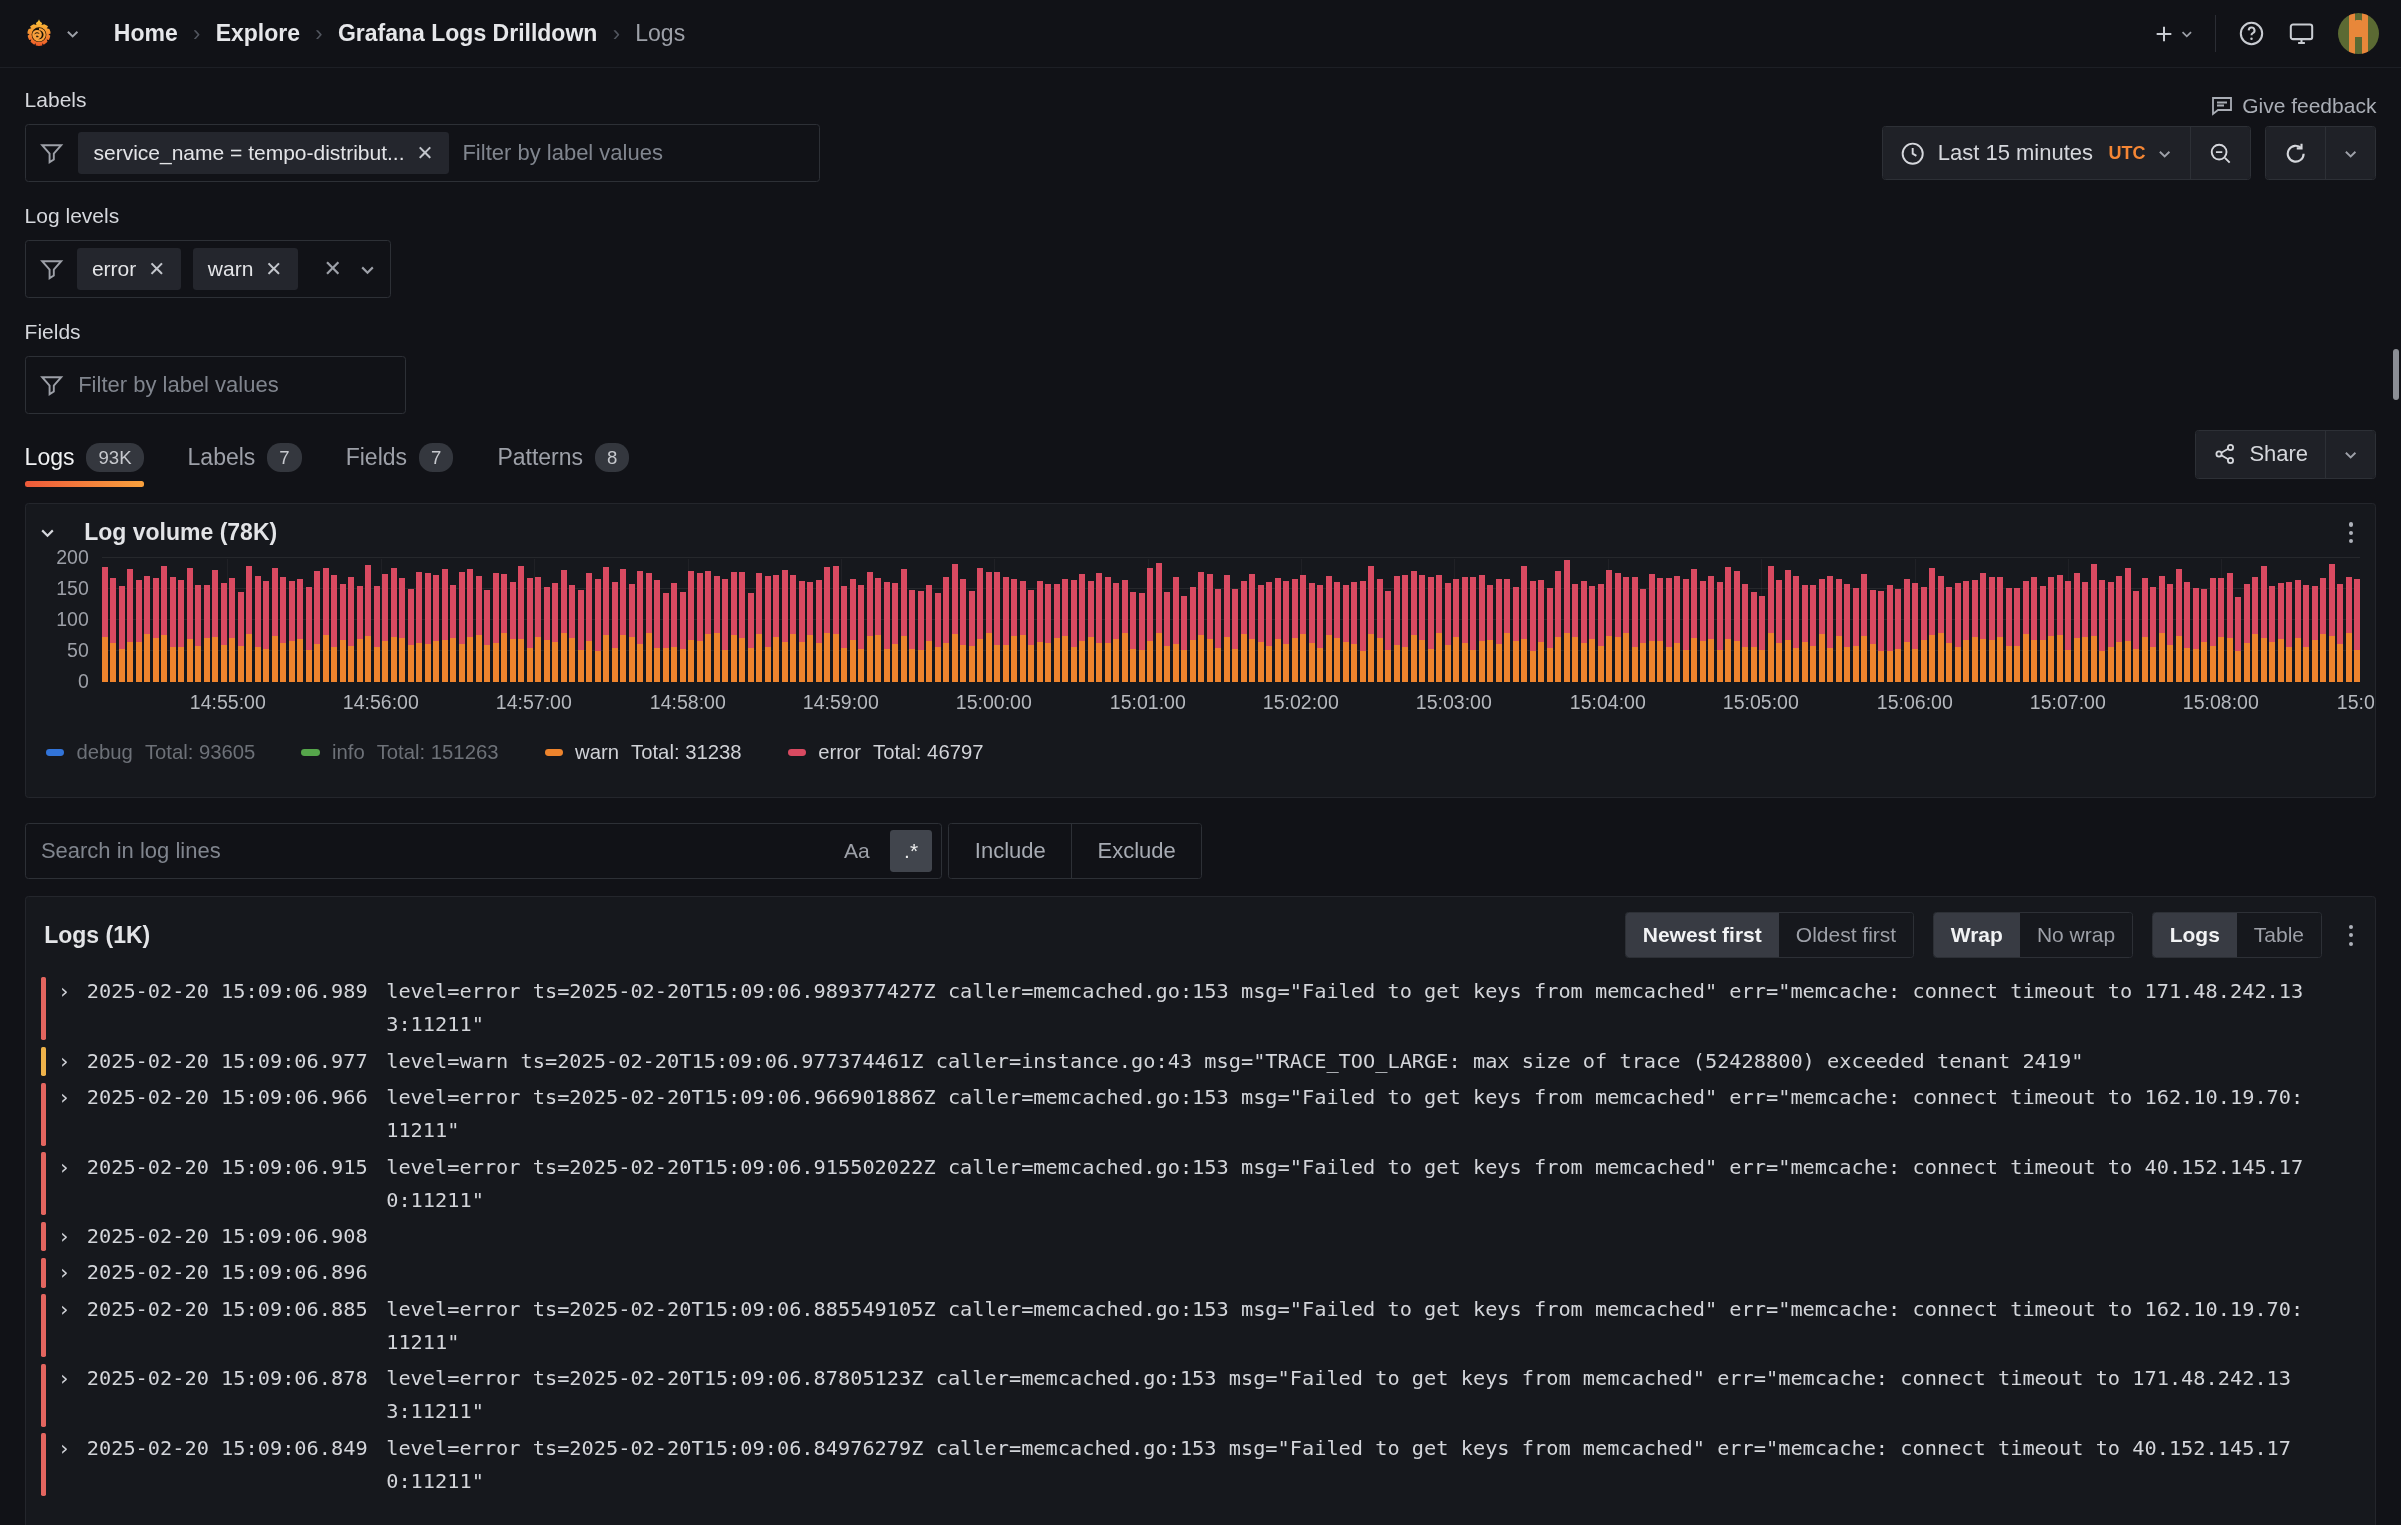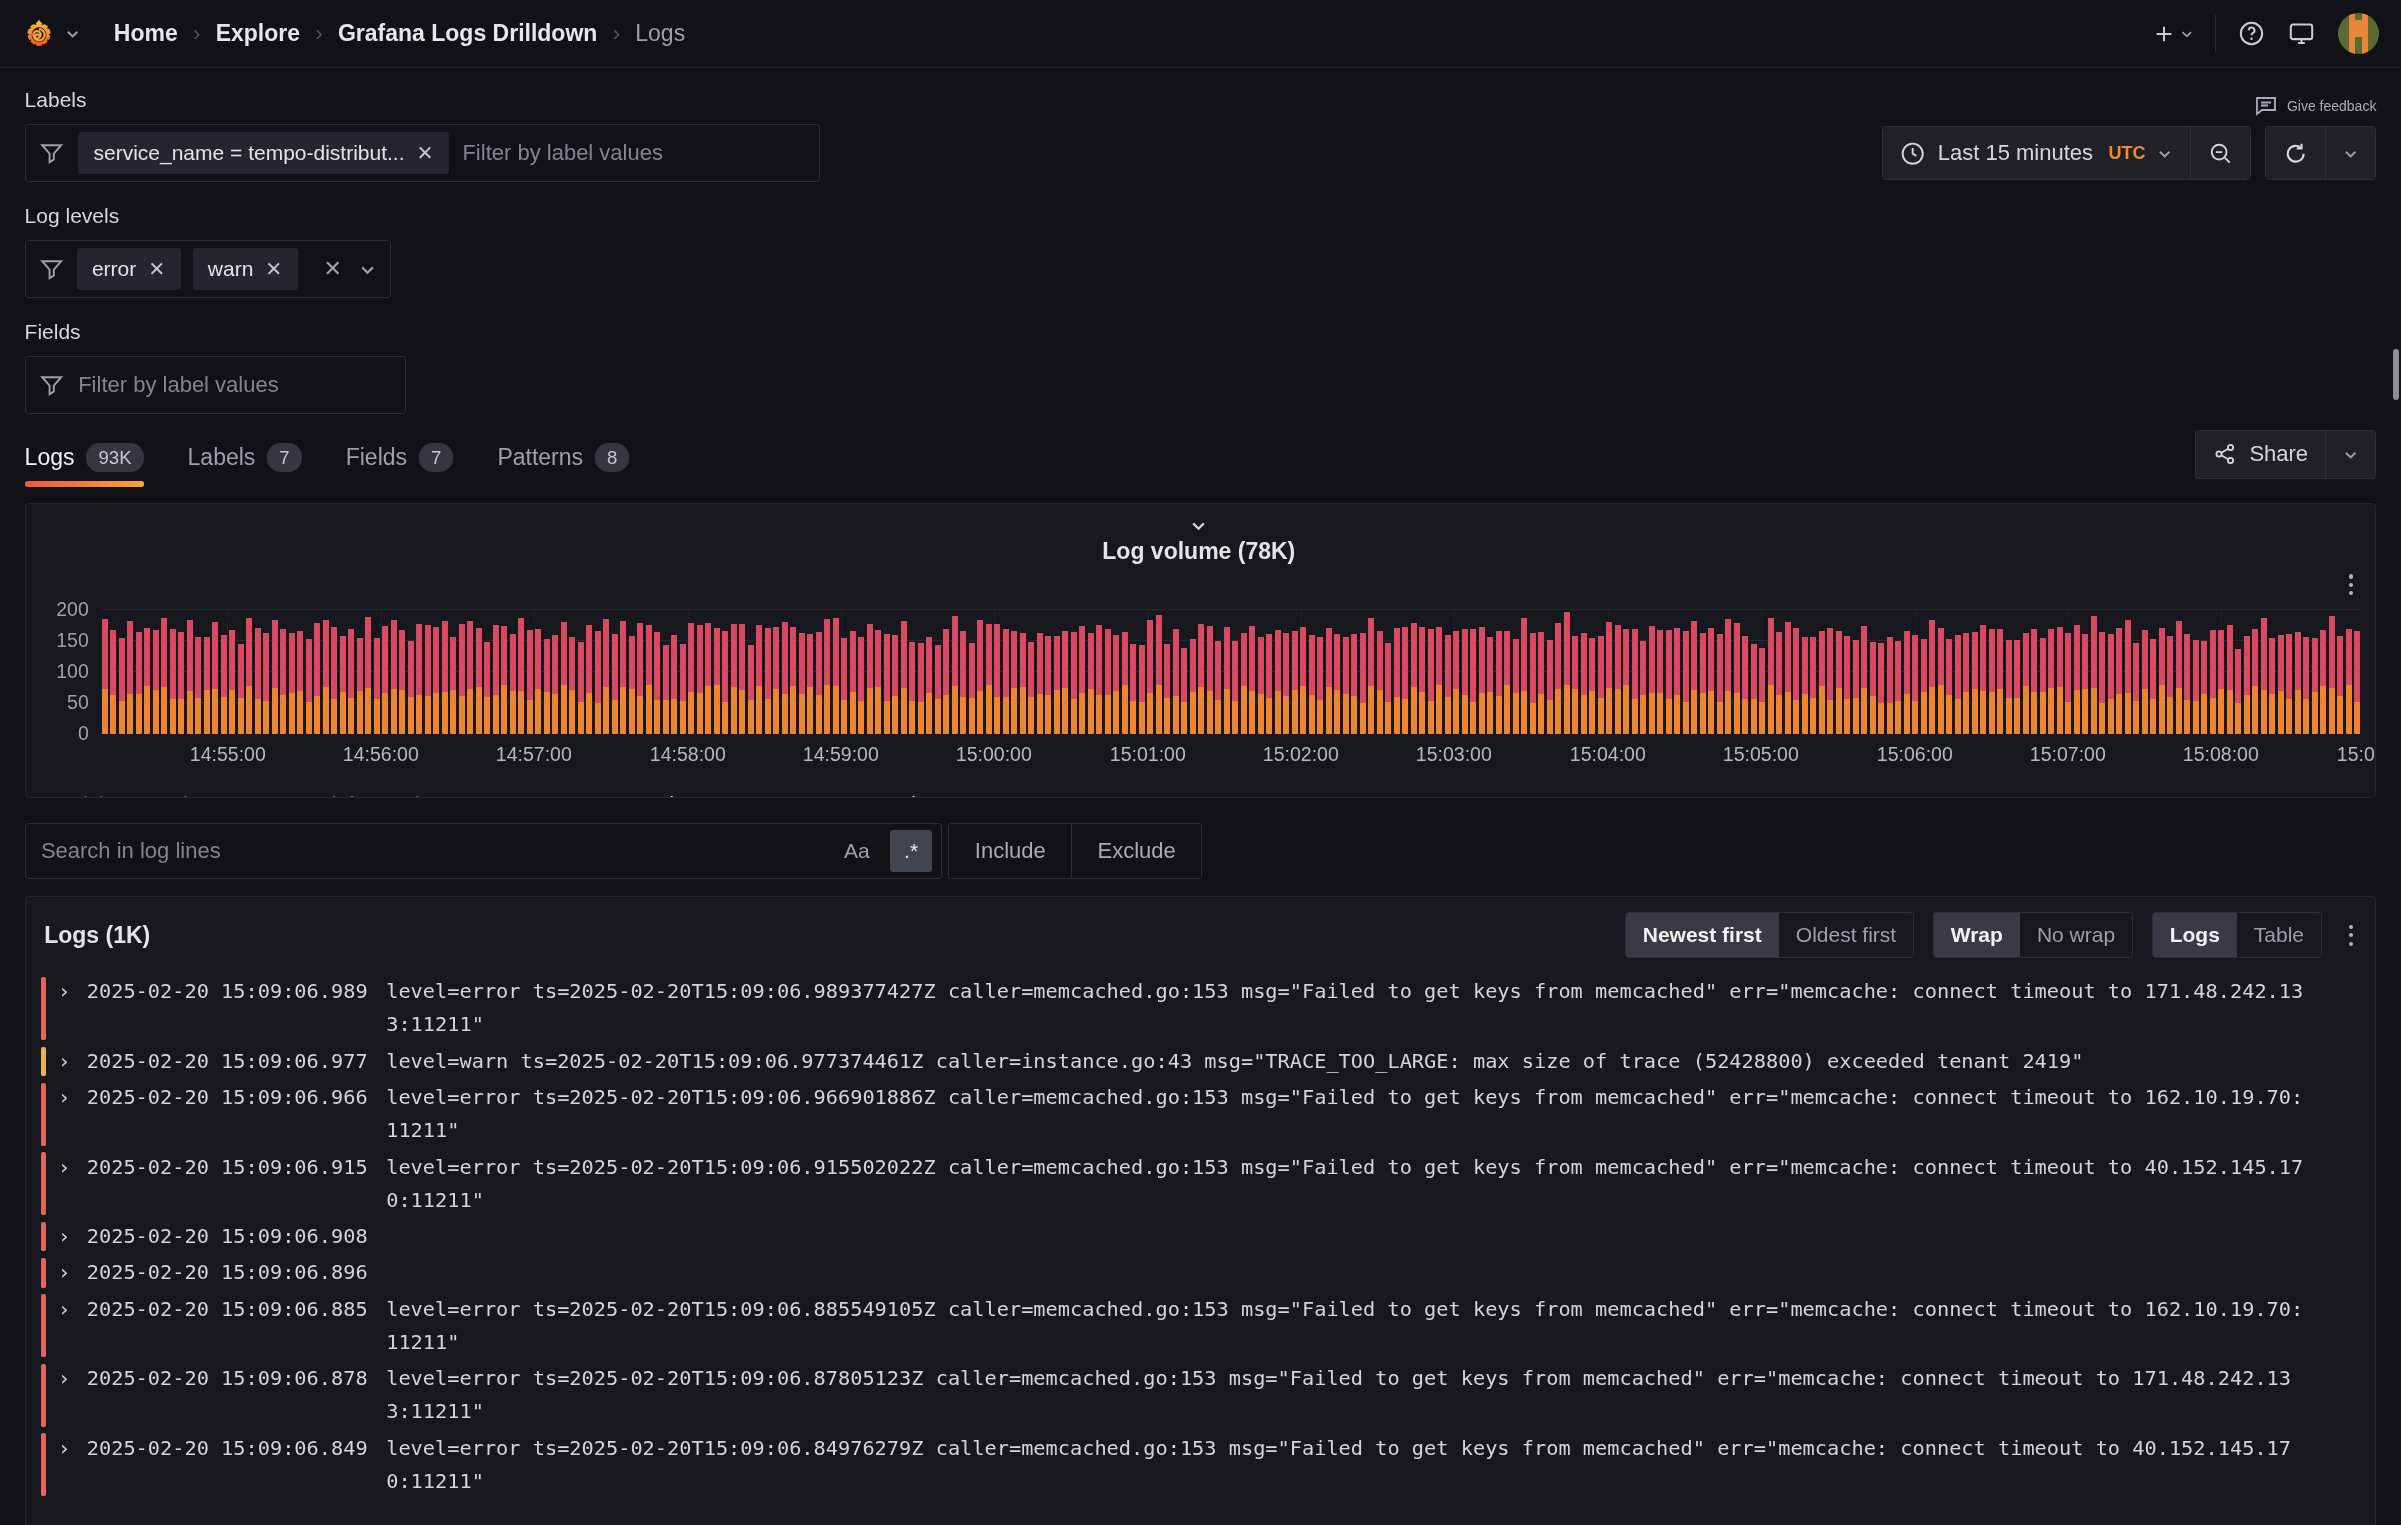--- a/index.html
+++ b/index.html
@@ -39,21 +39,21 @@
     background:
       radial-gradient(circle at 50% 38%, #e8873a 0 26%, transparent 27%),
       linear-gradient(90deg, #5b6a33 0 28%, #e8873a 28% 42%, #5b6a33 42% 58%, #e8873a 58% 72%, #5b6a33 72% 100%);
     background-color:#5b6a33;
   }
 
   
   .content { padding:20.3px 24.6px 0 24.6px; }
   .sec-head { display:flex; align-items:center; justify-content:space-between; }
   .sec-title { font-size:21px; font-weight:500; color:#d5d7dc; margin-bottom:12px; }
-  .feedback { display:flex; align-items:center; gap:8.5px; color:#a9adb5; font-size:14px; cursor:pointer; }
+  .feedback { display:flex; align-items:center; gap:8.5px; color:#a9adb5; font-size:21px; cursor:pointer; }
 
   .filter-row { display:flex; align-items:center; gap:15.3px; }
   .filter-box {
     display:flex; align-items:center; gap:13.6px; border:0.8px solid #2d3036; border-radius:3.4px;
     height:58px; padding:0 13.6px; background:#111217;
   }
   .filter-box.labels { width:795px; }
   .chip {
     display:flex; align-items:center; gap:12px; background:#24262d; border-radius:3.4px;
     height:42px; padding:0 15.3px; font-size:21px; color:#e3e4e7; cursor:pointer; white-space:nowrap;
@@ -84,21 +84,21 @@
   .tab .badge { background:#34373e; color:#c7c9ce; font-size:18.6px; border-radius:13.6px; padding:3.4px 12px; }
   .tab.active::after {
     content:""; position:absolute; left:0; right:0; bottom:0; height:6px; border-radius:2.5px;
     background:linear-gradient(90deg,#ee5a3a,#f9a13d);
   }
   .share-btn { position:absolute; right:0; bottom:8.5px; }
 
   
   .panel { background:#16181d; border:0.8px solid #24262c; border-radius:3.4px; overflow:hidden; }
   .vol-panel { margin-top:15.3px; height:295px; }
-  .panel-head { display:flex; align-items:center; gap:4px; padding:13.6px 17px 6.8px 13.6px;flex-direction:column; }
+  .panel-head { display:flex; align-items:center; gap:28px; padding:13.6px 17px 6.8px 13.6px; }
   .panel-title { font-size:23px; font-weight:600; color:#e3e4e7; }
   .kebab { margin-left:auto; display:flex; flex-direction:column; gap:4.2px; padding:5.1px; cursor:pointer; }
   .kebab i { width:4.2px; height:4.2px; border-radius:50%; background:#aeb2ba; }
 
   
   .chart { position:relative; height:169px; margin:0 13.6px 0 10.2px; }
   .ylab { position:absolute; width:53px; text-align:right; font-size:19.5px; color:#9da0a8; }
   .plot { position:absolute; left:66px; right:1.7px; top:3.4px; bottom:42px; }
   .gridline { position:absolute; left:0; right:0; height:0.8px; background:rgba(255,255,255,0.07); }
   .vgrid { position:absolute; top:0; bottom:0; width:0.8px; background:rgba(255,255,255,0.045); }

